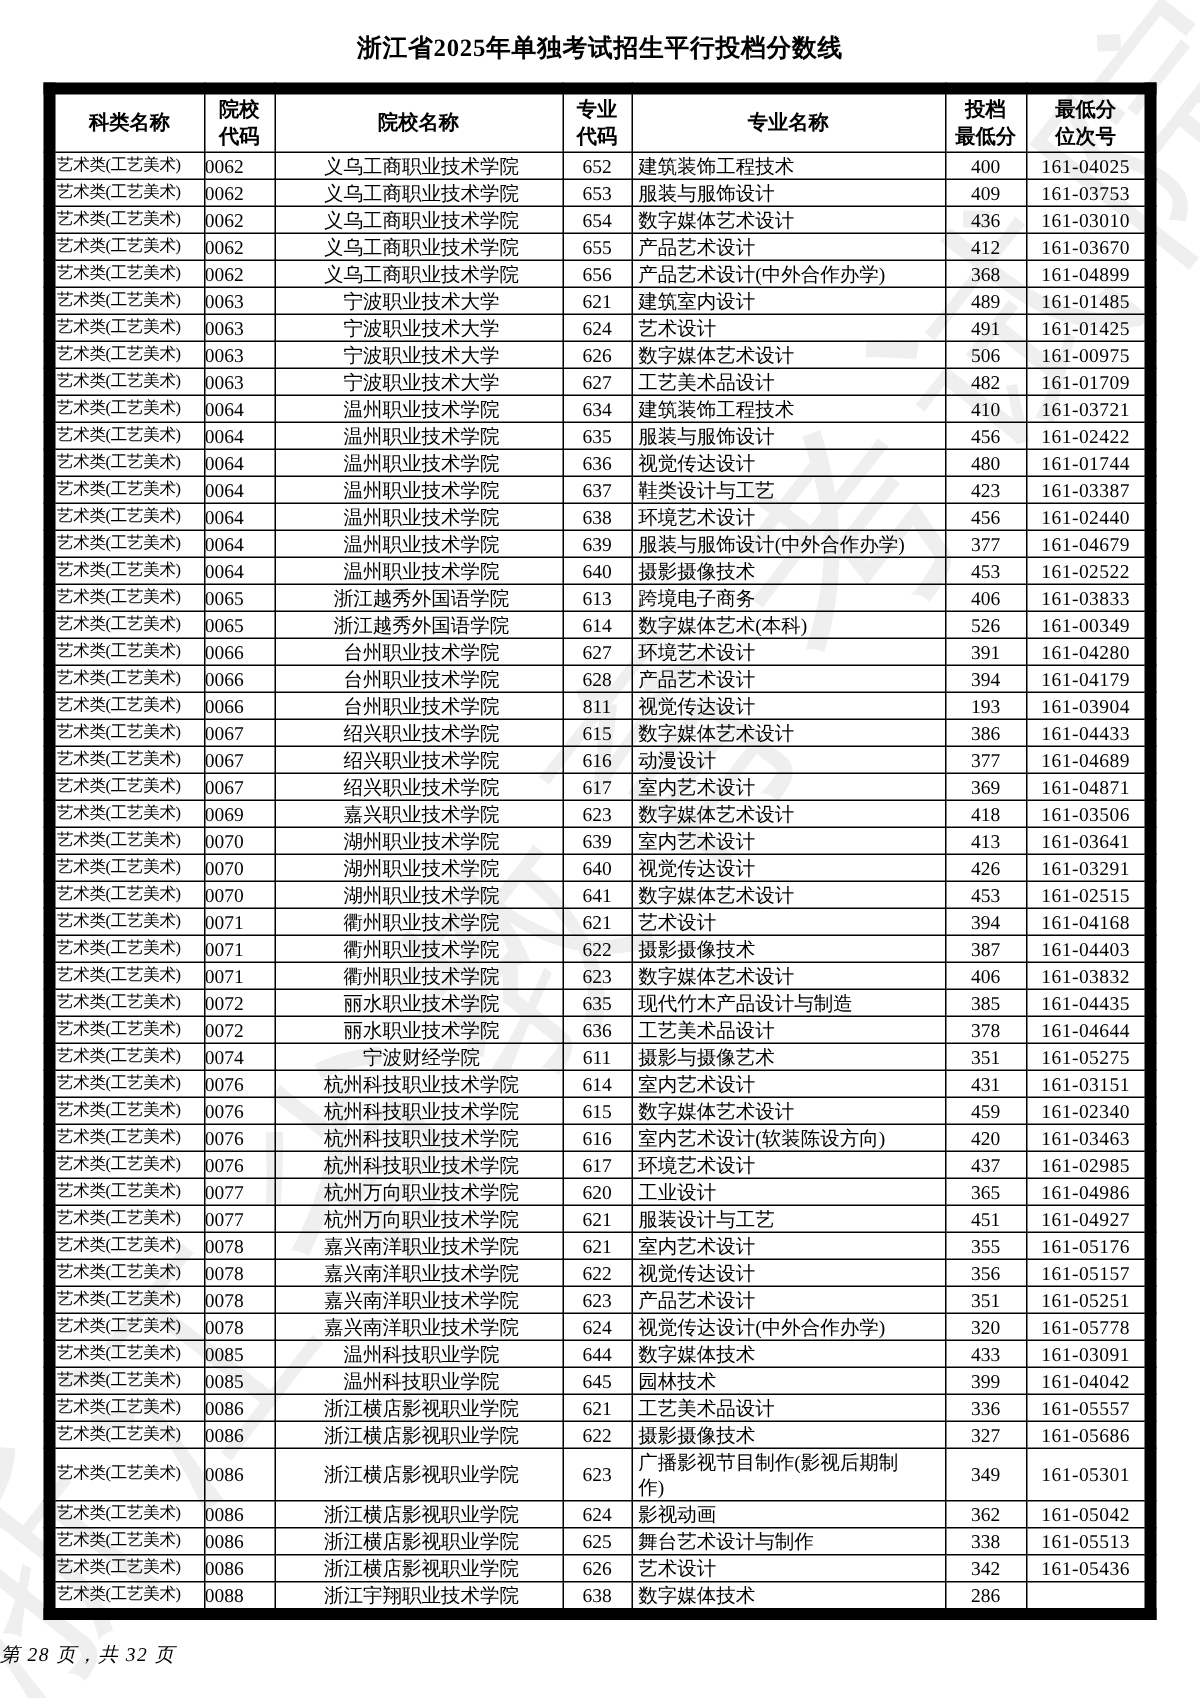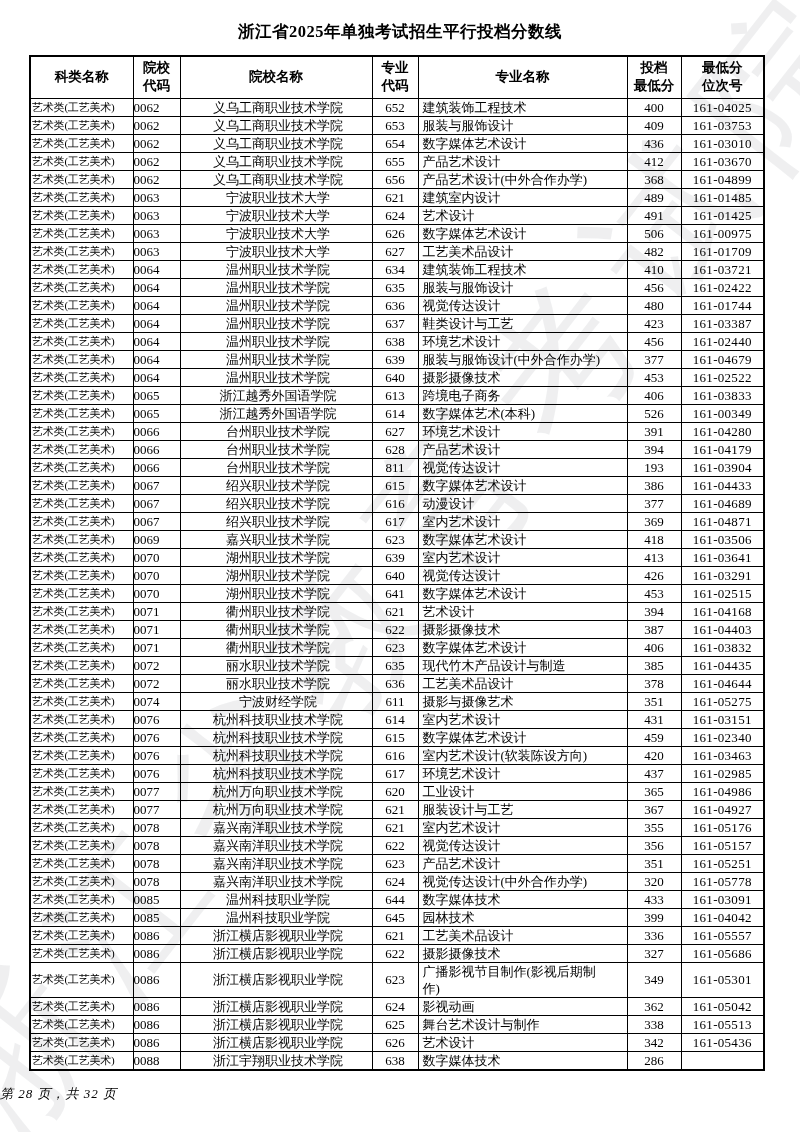--- a/index.html
+++ b/index.html
@@ -36,21 +36,21 @@
     pointer-events: none;
     text-align: center;
   }
   table.score-table {
     border-collapse: collapse;
     table-layout: fixed;
     margin: 12px 0 0 29px;
     width: 734px;
     position: relative; z-index: 1;
     background: transparent;
-    border: 2px solid #000000;
+    border: 8px solid #000000;
     padding-left: 41px;
   }
   th, td {
     border: 1px solid #000;
     font-size: 13px;
     line-height: 17px;
     padding: 0;
     overflow: hidden;
     vertical-align: middle;
   }
@@ -464,21 +464,21 @@
           <td class="c4">工业设计</td>
           <td class="c5">365</td>
           <td class="c6">161-04986</td>
         </tr>
         <tr>
           <td class="c0">艺术类(工艺美术)</td>
           <td class="c1">0077</td>
           <td class="c2">杭州万向职业技术学院</td>
           <td class="c3">621</td>
           <td class="c4">服装设计与工艺</td>
-          <td class="c5">367</td>
+          <td class="c5">451</td>
           <td class="c6">161-04927</td>
         </tr>
         <tr>
           <td class="c0">艺术类(工艺美术)</td>
           <td class="c1">0078</td>
           <td class="c2">嘉兴南洋职业技术学院</td>
           <td class="c3">621</td>
           <td class="c4">室内艺术设计</td>
           <td class="c5">355</td>
           <td class="c6">161-05176</td>

